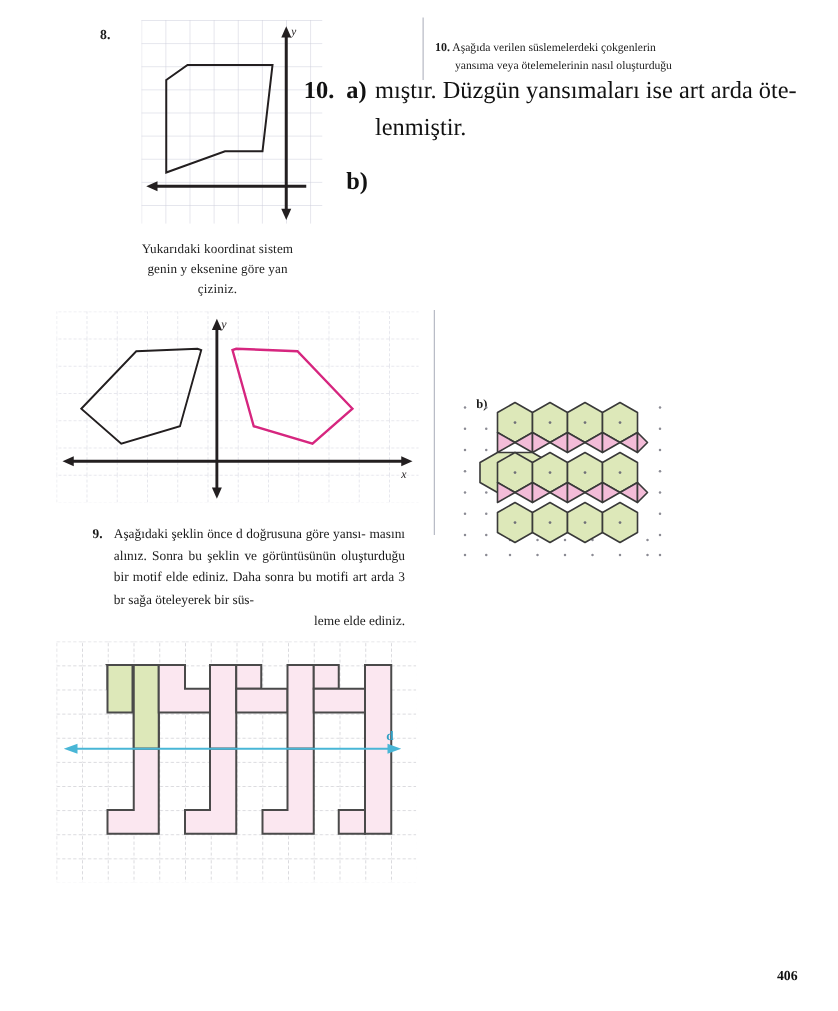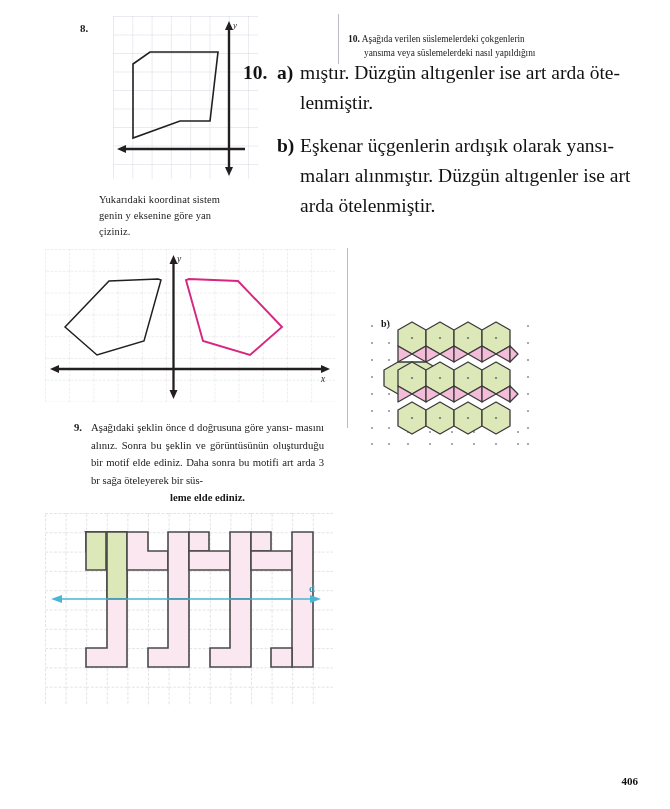--- a/index.html
+++ b/index.html
@@ -43,20 +43,21 @@
     left: 113px; top: 16px;
     width: 145px; height: 163px;
   }
   #q8-caption {
     left: 99px; top: 192px;
     width: 150px;
     font-size: 10.5px;
     line-height: 16px;
     letter-spacing: 0.1px;
     color: #222;
+    text-align: center;
   }
   #q8-caption div { white-space: nowrap; overflow: hidden; }
 
   
   #q10-statement {
     left: 348px; top: 32px;
     width: 300px;
     font-size: 9.3px;
     line-height: 14px;
     text-align: justify;
@@ -128,21 +129,21 @@
   }
   #q9-block .q9-num {
     font-weight: bold;
     position: absolute;
     left: 0; top: 0;
   }
   #q9-block .q9-body {
     margin-left: 17px;
     text-align: justify;
   }
-  #q9-block .q9-body .last { text-align: center; display: block; font-weight: bold; }
+  #q9-block .q9-body .last { text-align: right; display: block; }
 
   
   #fig-b-label {
     left: 381px; top: 318px;
   }
   #fig-hex {
     left: 368px; top: 320px;
     width: 170px; height: 130px;
   }
 
@@ -194,42 +195,37 @@
     <div>genin y eksenine göre yan</div>
     <div>çiziniz.</div>
   </div>
 
   <div class="abs" id="col-divider-top"></div>
   <div class="abs" id="col-divider-mid"></div>
 
   <div class="abs" id="q10-statement">
     <span class="st-num">10.</span>
     <span>Aşağıda verilen süslemelerdeki çokgenlerin</span>
-    <span class="st-l2">yansıma veya süslemelerdeki nasıl yapıldığını</span>
+    <span class="st-l2">yansıma veya ötelemelerinin nasıl oluşturduğu</span>
   </div>
 
   <div class="abs" id="answer-block">
 
     <div class="ans-row" id="answer-a">
       <div class="ans-num">10.</div>
       <div class="ans-letter">a)</div>
       <div class="ans-text">
-        <div>mıştır. Düzgün altıgenler ise art arda öte-</div>
+        <div>mıştır. Düzgün yansımaları ise art arda öte-</div>
         <div class="last">lenmiştir.</div>
       </div>
     </div>
 
     <div class="ans-row" id="answer-b">
       <div class="ans-num">10.</div>
       <div class="ans-letter">b)</div>
-      <div class="ans-text">
-        <div>Eşkenar üçgenlerin ardışık olarak yansı-</div>
-        <div>maları alınmıştır. Düzgün altıgenler ise art</div>
-        <div class="last">arda ötelenmiştir.</div>
-      </div>
     </div>
   </div>
 
   <div class="abs" id="fig9-coord">
     <svg width="290" height="153" viewBox="0 0 290 153">
       <defs>
         <pattern id="gr2" width="24.2" height="21.8" patternUnits="userSpaceOnUse">
           <path d="M 24.2 0 L 0 0 0 21.8" fill="none" stroke="#cfd0dc" stroke-width="0.8" stroke-dasharray="2.4 1.6"></path>
         </pattern>
       </defs>

